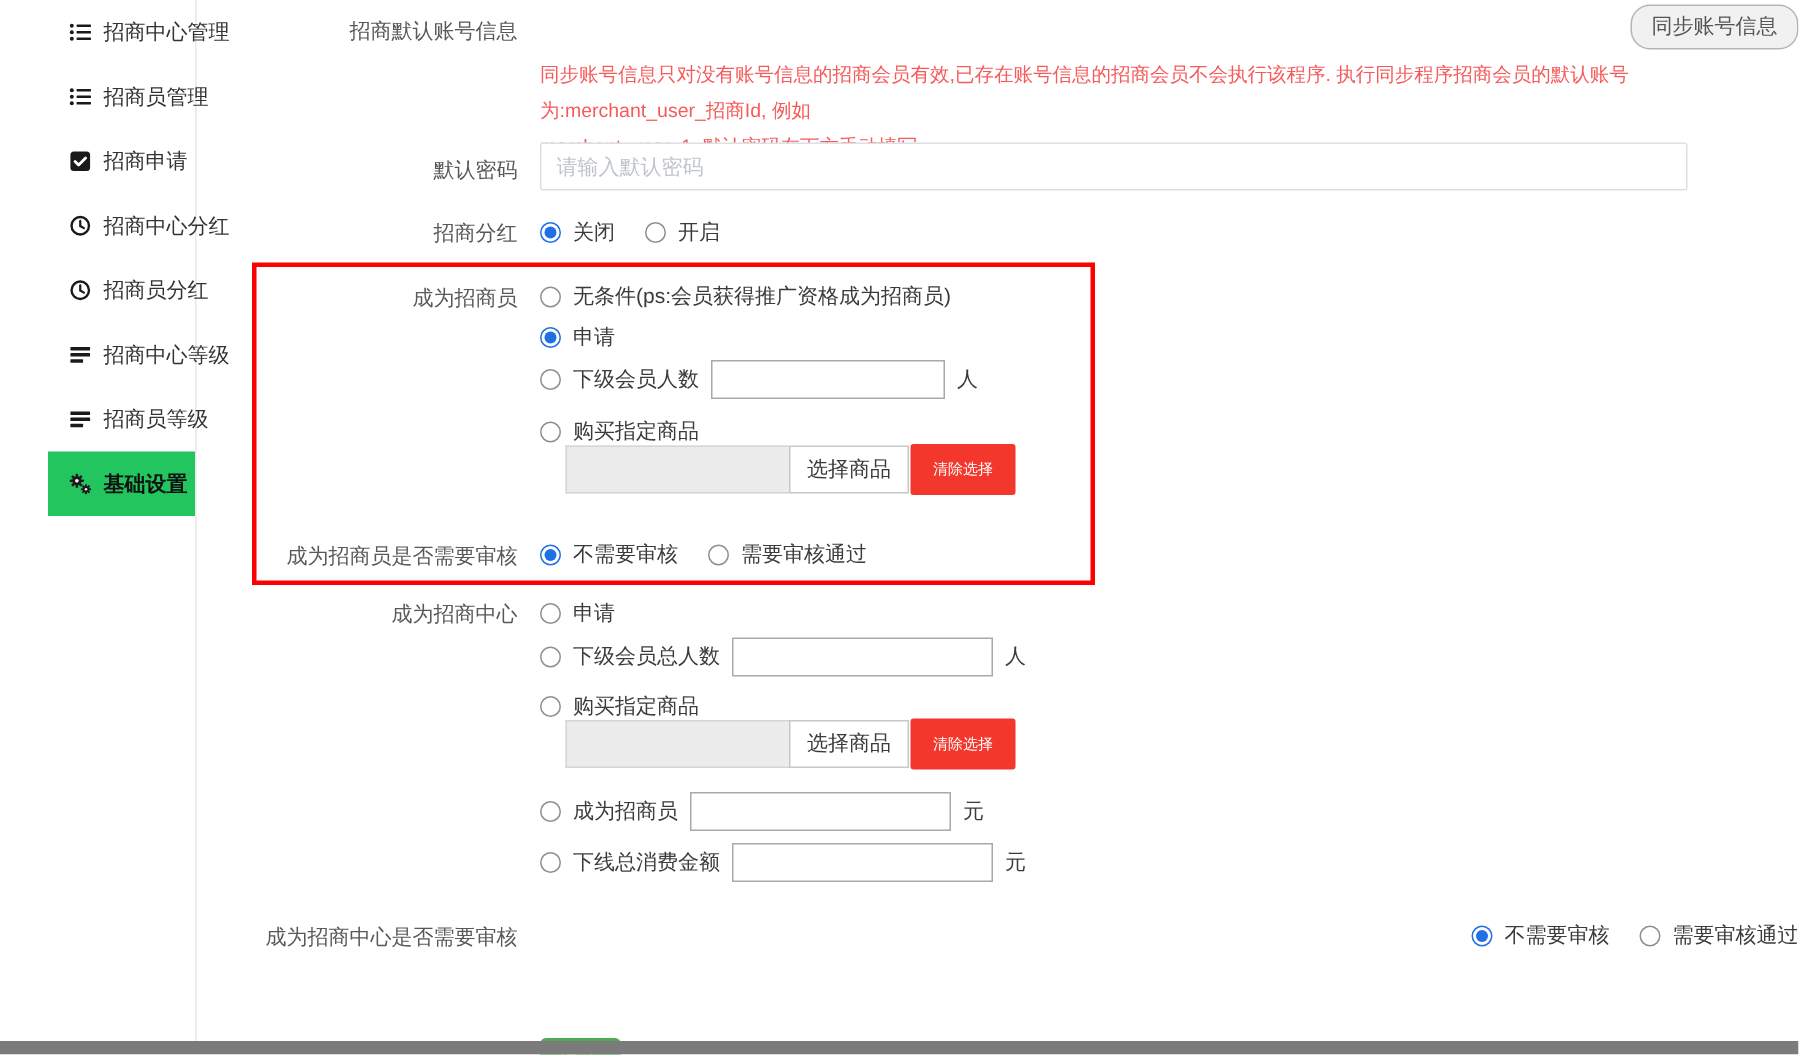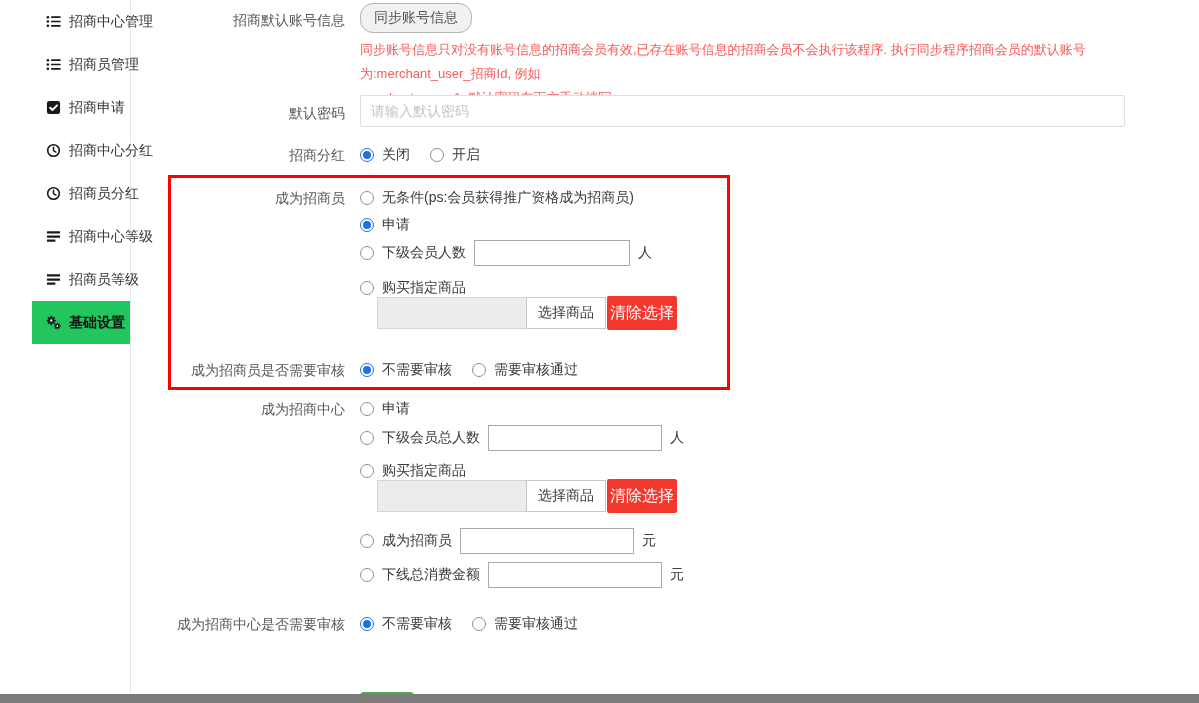--- a/index.html
+++ b/index.html
@@ -57,21 +57,21 @@
   .num-input{ height:26px; border:1px solid #a9a9a9; border-radius:0;
           margin:0 8px; padding:0 6px; font-size:14px; font-family:inherit; outline:none; }
   .w156{ width:156px; } .w174{ width:174px; }
 
   .prod{ margin-left:246px; }
   .dis-input{ width:149px; height:32px; background:#ececec; border:1px solid #d5d5d5;
           border-right:none; }
   .sel-btn{ width:80px; height:32px; background:#fff; border:1px solid #c8c8c8;
           font-size:14px; color:#3b3b3b; cursor:pointer; font-family:inherit; }
   .clear-btn{ width:70px; height:34px; background:#f4372d; border:none; border-radius:2px;
-          color:#fff; font-size:16px; cursor:pointer; margin-left:1px; font-family:inherit; }
+          color:#fff; font-size:10px; cursor:pointer; margin-left:1px; font-family:inherit; }
 
   .submit-btn{ width:54px; height:35px; background:#4cae51; border:none; border-radius:4px;
           color:#fff; font-size:15px; cursor:pointer; font-family:inherit; }
 
   
   .red-box{ position:absolute; left:168px; top:175px; width:562px; height:215px;
           border:3px solid #fd0000; z-index:5; pointer-events:none; }
   .bottom-bar{ position:absolute; left:0; right:0; bottom:0; height:9px;
           background:#7b7b7b; z-index:8; }
 </style>
@@ -186,21 +186,21 @@
               <circle r="0.9" fill="#f3f3f3"></circle>
           </g>
         </svg>
       </span>
       <span>基础设置</span>
     </div>
   </nav>
 
   <main class="main">
 
-    <div class="line" style="top:3px; height:30px;">
+    <div class="line" style="top:3px; height:30px;justify-content:flex-end;">
       <div class="lbl" style="top:7px;">招商默认账号信息</div>
       <div class="ctl">
         <button class="sync-btn">同步账号信息</button>
       </div>
     </div>
     <div class="note">
       <div>同步账号信息只对没有账号信息的招商会员有效,已存在账号信息的招商会员不会执行该程序. 执行同步程序招商会员的默认账号为:merchant_user_招商Id, 例如</div>
       <div>merchant_user_1, 默认密码在下方手动填写</div>
     </div>
 
@@ -330,21 +330,21 @@
       <div class="ctl">
         <span class="opt">
           <span class="radio"></span>
           <span>下线总消费金额</span>
           <input class="num-input w174" type="text" value="" style="">
           <span>元</span>
         </span>
       </div>
     </div>
 
-    <div class="line" style="top:614px; height:20px;">
+    <div class="line" style="top:614px; height:20px;justify-content:flex-end;">
       <div class="lbl">成为招商中心是否需要审核</div>
       <div class="ctl">
         <span class="opt">
           <span class="radio on"></span>
           <span>不需要审核</span>
         </span>
         <span class="opt">
           <span class="radio"></span>
           <span>需要审核通过</span>
         </span>

